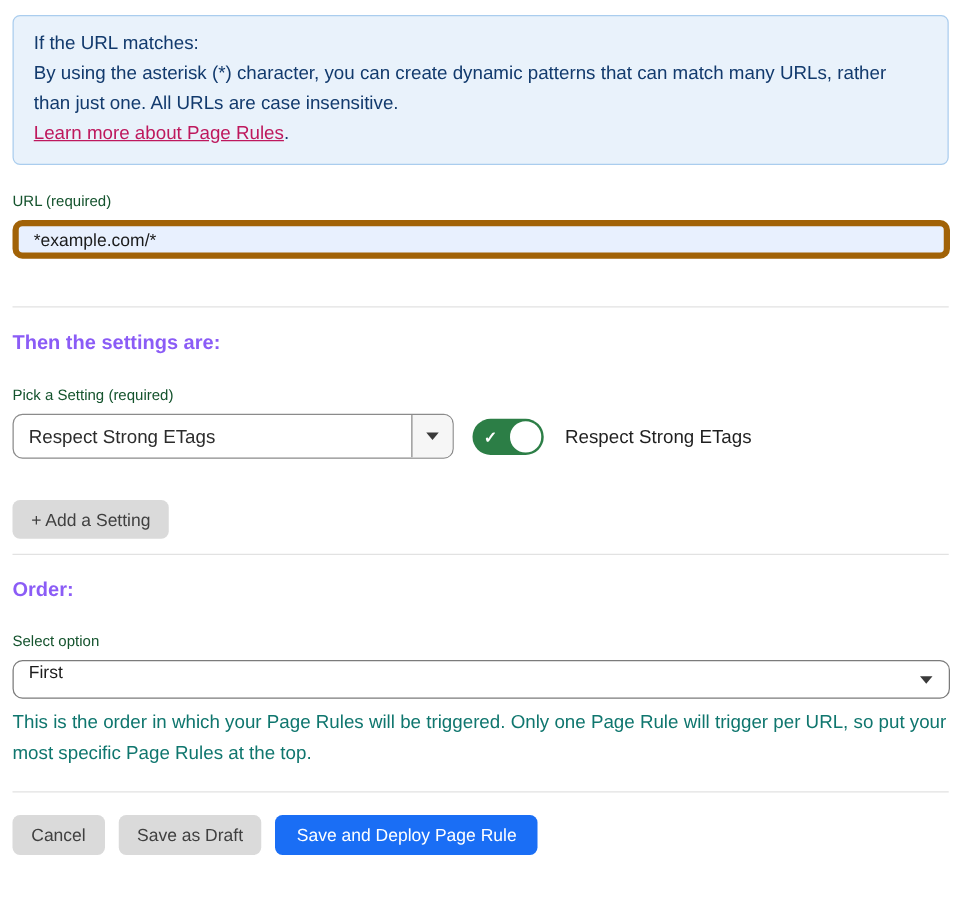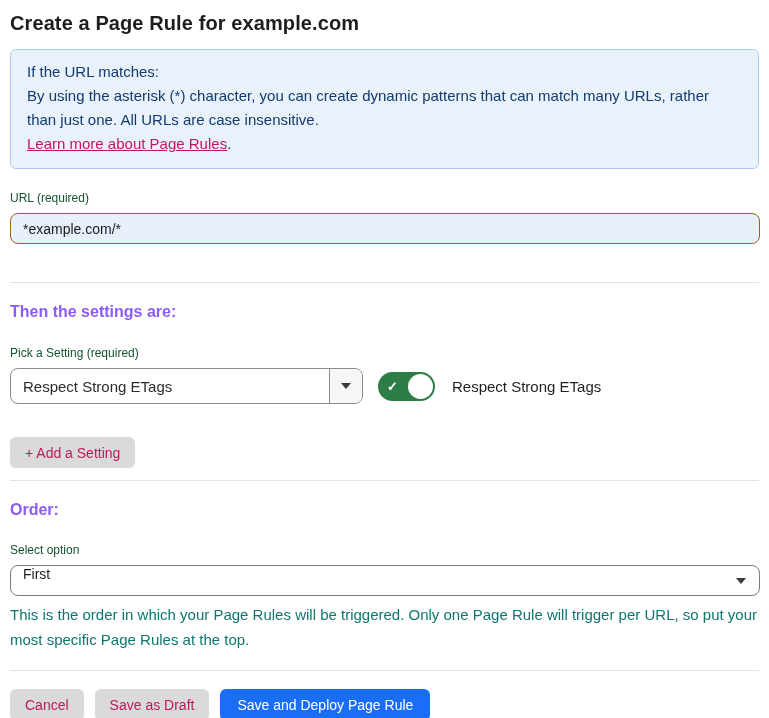--- a/index.html
+++ b/index.html
@@ -40,21 +40,21 @@
     font-size: 12px;
     color: #14532d;
     margin-bottom: 8px;
   }
 
   .url-section { margin-top: 22px; }
   .url-input {
     width: 750px;
     height: 31px;
     background: #e8f0fe;
-    border: 1px solid #a16207;
+    border: 5px solid #a16207;
     border-radius: 8px;
     padding: 0 12px;
     font-size: 14px;
     font-family: "Liberation Sans", sans-serif;
     color: #1b1b1b;
     outline: none;
   }
 
   .divider {
     border: none;
@@ -145,21 +145,21 @@
   .btn {
     display: inline-block;
     border: none;
     border-radius: 6px;
     font-family: "Liberation Sans", sans-serif;
     font-size: 14px;
     height: 32px;
     padding: 0 15px;
     cursor: pointer;
   }
-  .btn-gray { background: #dadada; color: #be185d; }
+  .btn-gray { background: #dadada; color: #404040; }
   .add-setting-btn { margin-top: 33px; height: 31px; }
 
   .divider-2 { margin-top: 12px; }
 
   .order-label { margin-top: 24px; }
 
   .order-select {
     position: relative;
     width: 750px;
     height: 31px;
@@ -192,21 +192,20 @@
   .divider-3 { margin-top: 18px; }
 
   .actions { margin-top: 18px; display: flex; gap: 11px; }
   .btn-primary { background: #1a6ef5; color: #ffffff; padding: 0 17px; }
 </style>
 </head>
 <body>
 
 <div class="container">
 
-  <div class="page-title">Create a Page Rule for example.com</div>
 
   <div class="info-box">
     <div class="info-heading">If the URL matches:</div>
     <div>By using the asterisk (*) character, you can create dynamic patterns that can match many URLs, rather than just one. All URLs are case insensitive.</div>
     <div><a class="info-link">Learn more about Page Rules</a><span class="info-suffix">.</span></div>
   </div>
 
   <div class="url-section">
     <label class="field-label">URL (required)</label>
     <input class="url-input" type="text" value="*example.com/*" style="">

